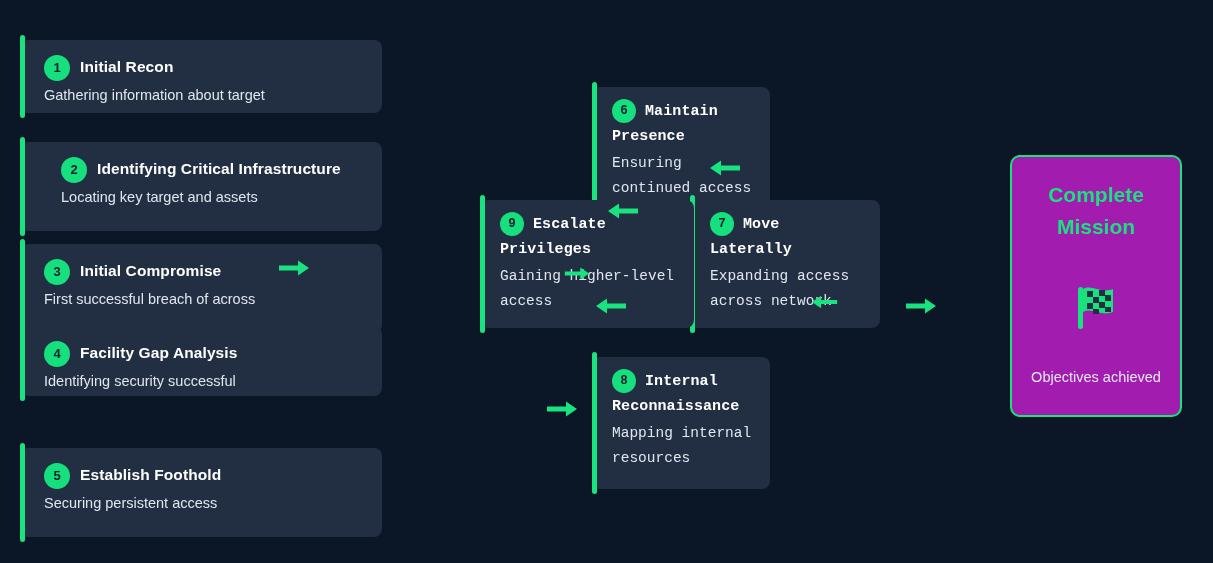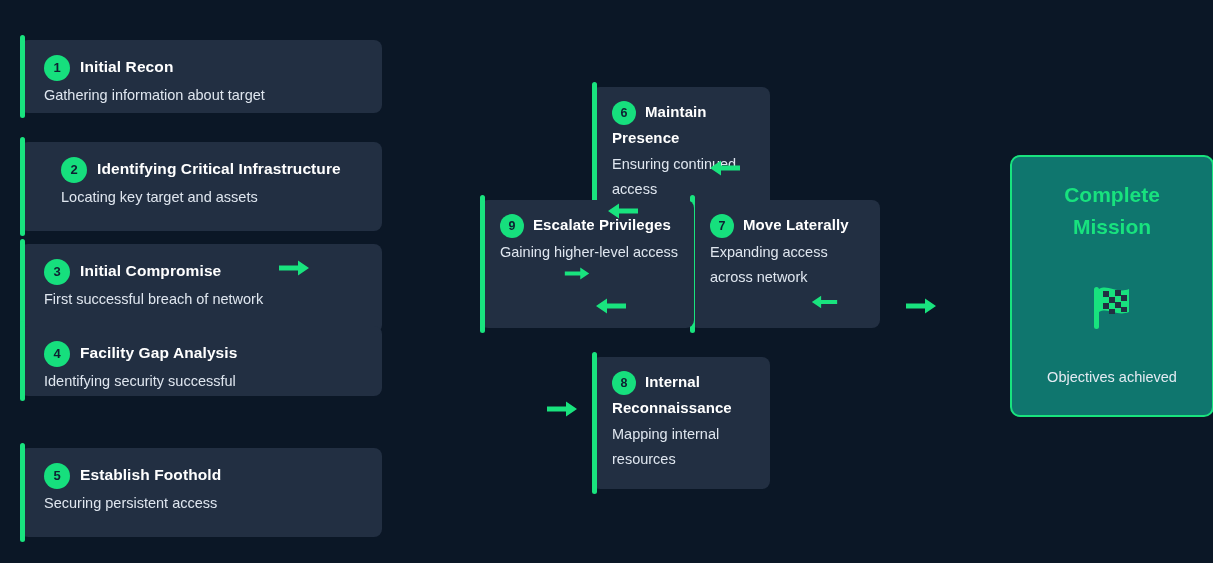--- a/index.html
+++ b/index.html
@@ -58,38 +58,38 @@
     font-size:14.5px;
     line-height:24px;
     margin-top:2px;
     font-weight:normal;
   }
 
   
   .col-left .card{left:20px;width:362px;}
 
   
-  .mid .card .body{padding:12px 13px 12px 20px;}
+  .mid .card .body{padding:12px 13px 12px 20px;font-family:Liberation Mono, monospace;}
   .mid .title{font-size:15px;line-height:25px;}
   .mid .desc{font-size:14.5px;line-height:25px;}
   .mid .badge{width:24px;height:24px;font-size:12.5px;margin-right:9px;}
 
   
   .arrow{position:absolute;width:32px;height:18px;}
   .arrow svg{display:block;width:100%;height:100%;}
 
   
   .cycle{position:absolute;width:46px;height:46px;opacity:.85;}
 
   
   .mission{
     position:absolute;
     left:1010px;top:155px;
-    width:204px;height:262px;
-    background:#0f766e;
+    width:172px;height:262px;
+    background:#a21caf;
     border:2px solid #19e37e;
     border-radius:10px;
     box-sizing:border-box;
     display:flex;
     flex-direction:column;
     align-items:center;
     justify-content:space-between;
     padding:22px 12px 26px;
     text-align:center;
   }
@@ -126,21 +126,21 @@
       <div class="body">
         <span class="badge">2</span><span class="title">Identifying Critical Infrastructure</span>
         <div class="desc">Locating key target and assets</div>
       </div>
     </div>
 
     <div class="card" style="top:244px;height:89px;">
       <div class="accent"></div>
       <div class="body">
         <span class="badge">3</span><span class="title">Initial Compromise</span>
-        <div class="desc">First successful breach of network</div>
+        <div class="desc">First successful breach of across</div>
       </div>
       <div class="arrow" style="left:258px;top:15px;">
         <svg viewBox="0 0 32 18">
             <path d="M1 6.5 H20 V1.5 L31 9 L20 16.5 V11.5 H1 Z" fill="#19e37e"></path>
           </svg>
       </div>
     </div>
 
     <div class="card" style="top:326px;height:70px;">
       <div class="accent"></div>

